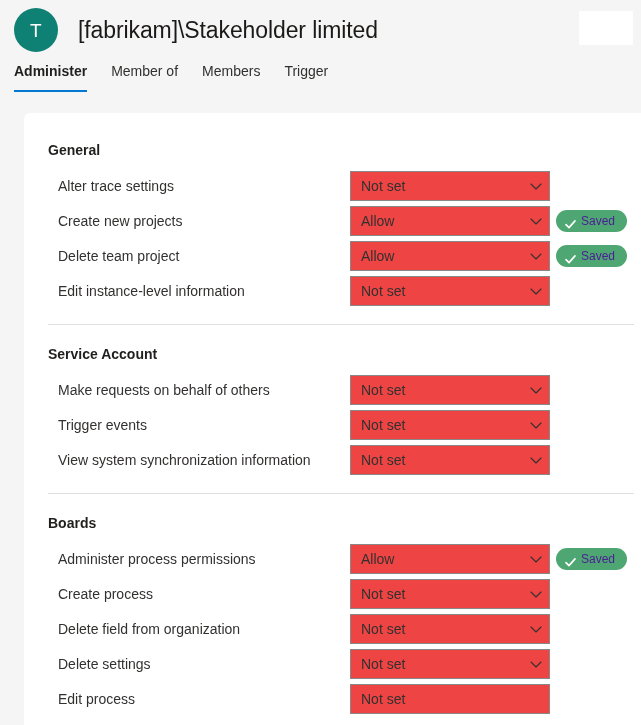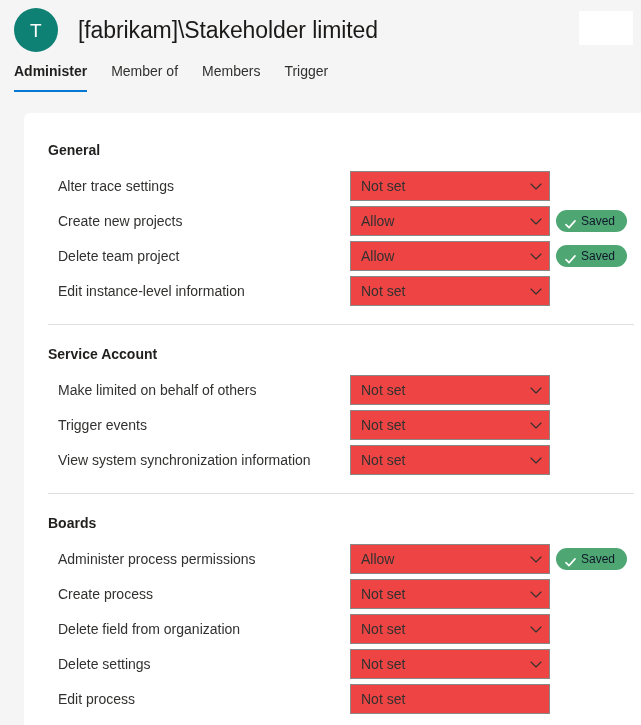--- a/index.html
+++ b/index.html
@@ -118,21 +118,21 @@
   .chev svg { display: block; }
 
   .saved-badge {
     position: absolute; left: 532px;
     display: inline-flex; align-items: center;
     gap: 5px;
     height: 22px;
     padding: 0 12px 0 9px;
     border-radius: 11px;
     background: #4ea773;
-    color: #0f172a;
+    color: #4c1d95;
     font-size: 12px;
     white-space: nowrap;
     line-height: 22px;
   }
   .saved-badge .check { width: 11px; height: 11px; display: block; }
 
   .info-icon {
     position: absolute; left: 534px;
     width: 16px; height: 16px;
     display: block;
@@ -231,21 +231,21 @@
           </div>
         </div>
         <div class="sec-gap-bot"></div>
         <div class="divider"></div>
       </div>
       <div class="section section-2">
         <div class="sec-gap-top"></div>
         <div class="section-title">Service Account</div>
         <div class="rows">
           <div class="perm-row">
-            <div class="perm-label">Make limited on behalf of others</div>
+            <div class="perm-label">Make requests on behalf of others</div>
             <div class="dropdown">
               <span class="dd-value">Not set</span>
               <span class="chev">
                 <svg viewBox="0 0 14 14" width="14" height="14" aria-hidden="true">
                   <path d="M2 5 L7 10 L12 5" fill="none" stroke="#323130" stroke-width="1.1" stroke-linecap="round" stroke-linejoin="round"></path>
                 </svg>
               </span>
             </div>
           </div>
           <div class="perm-row">

